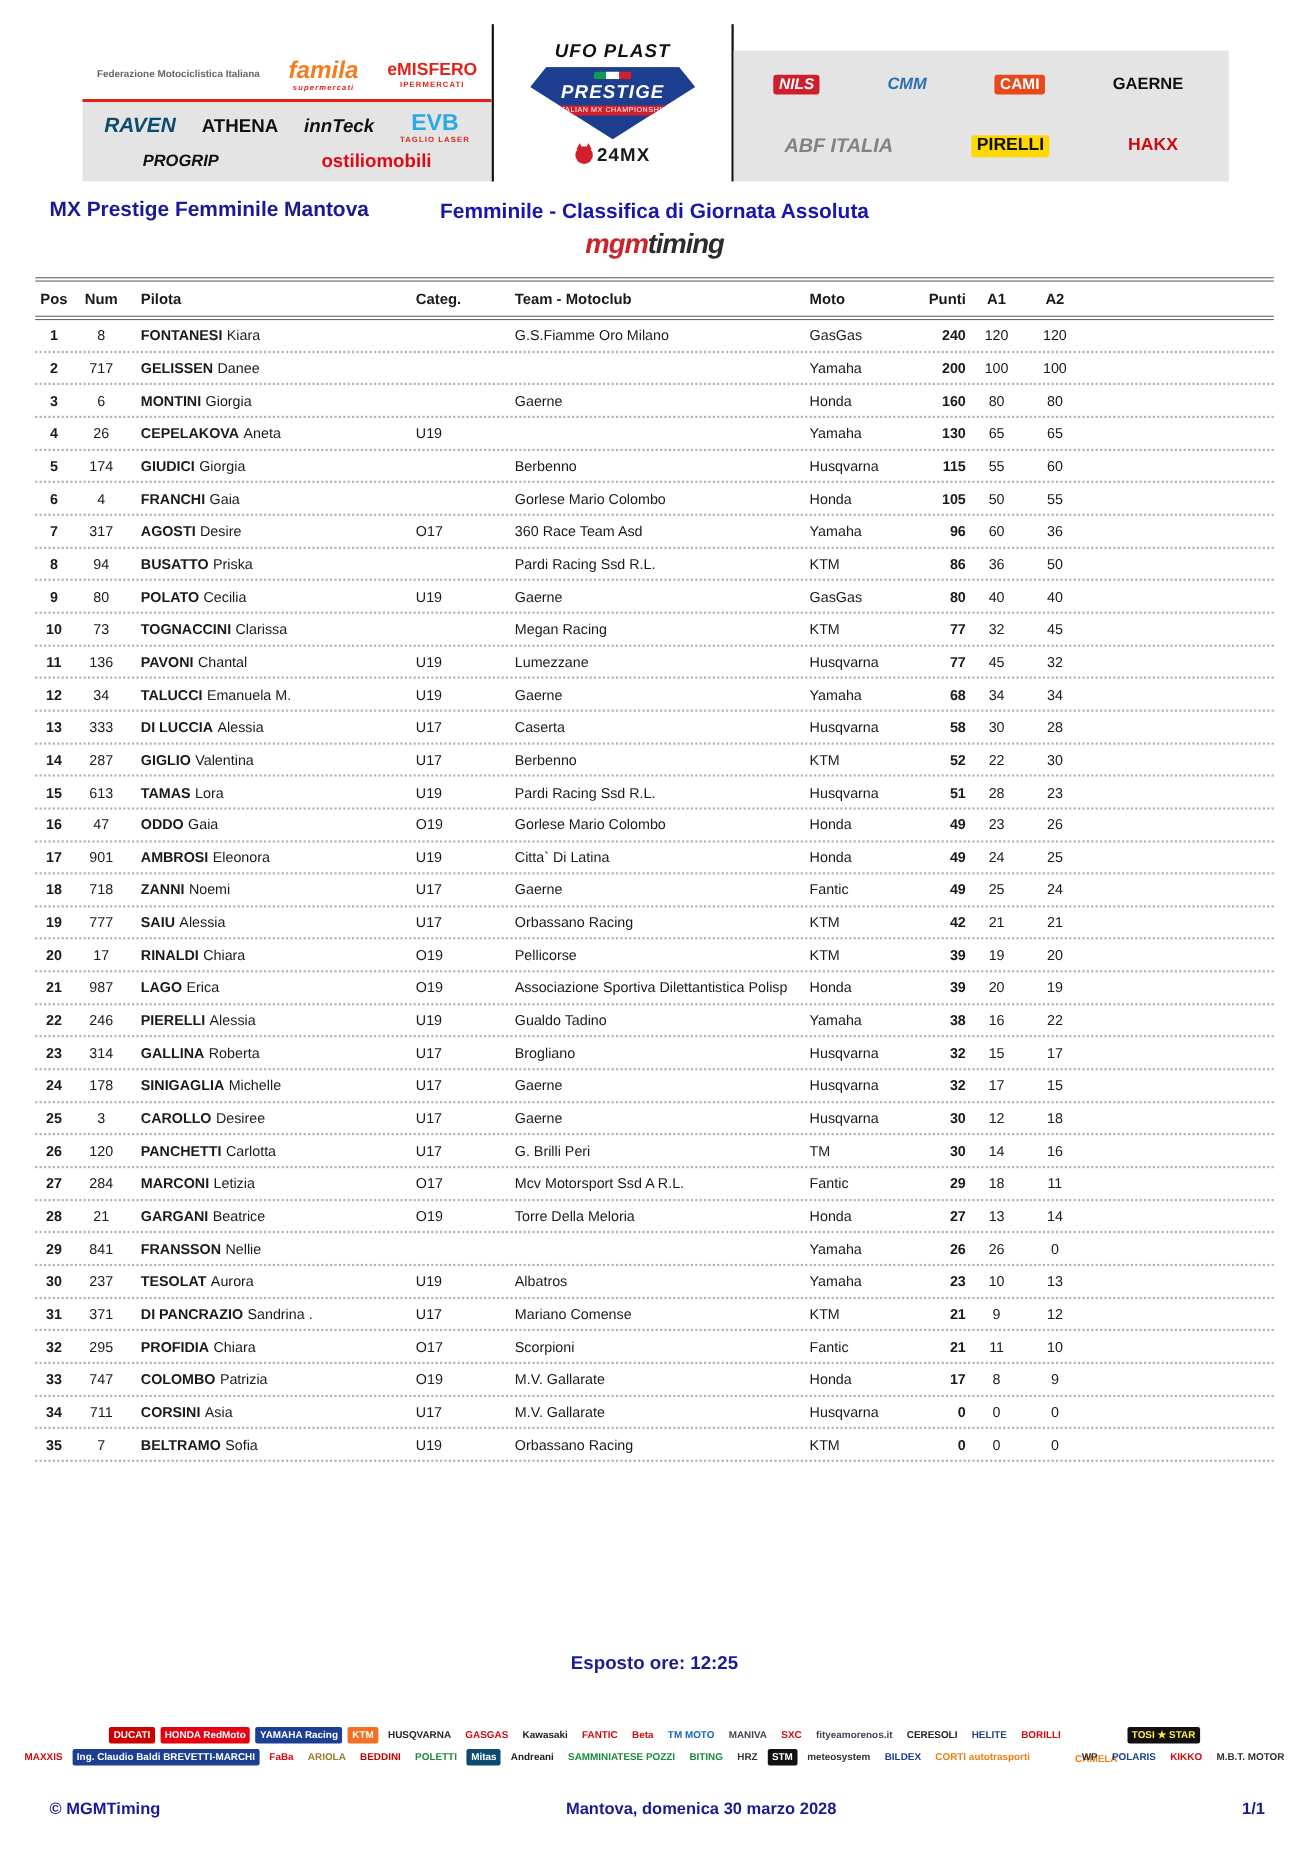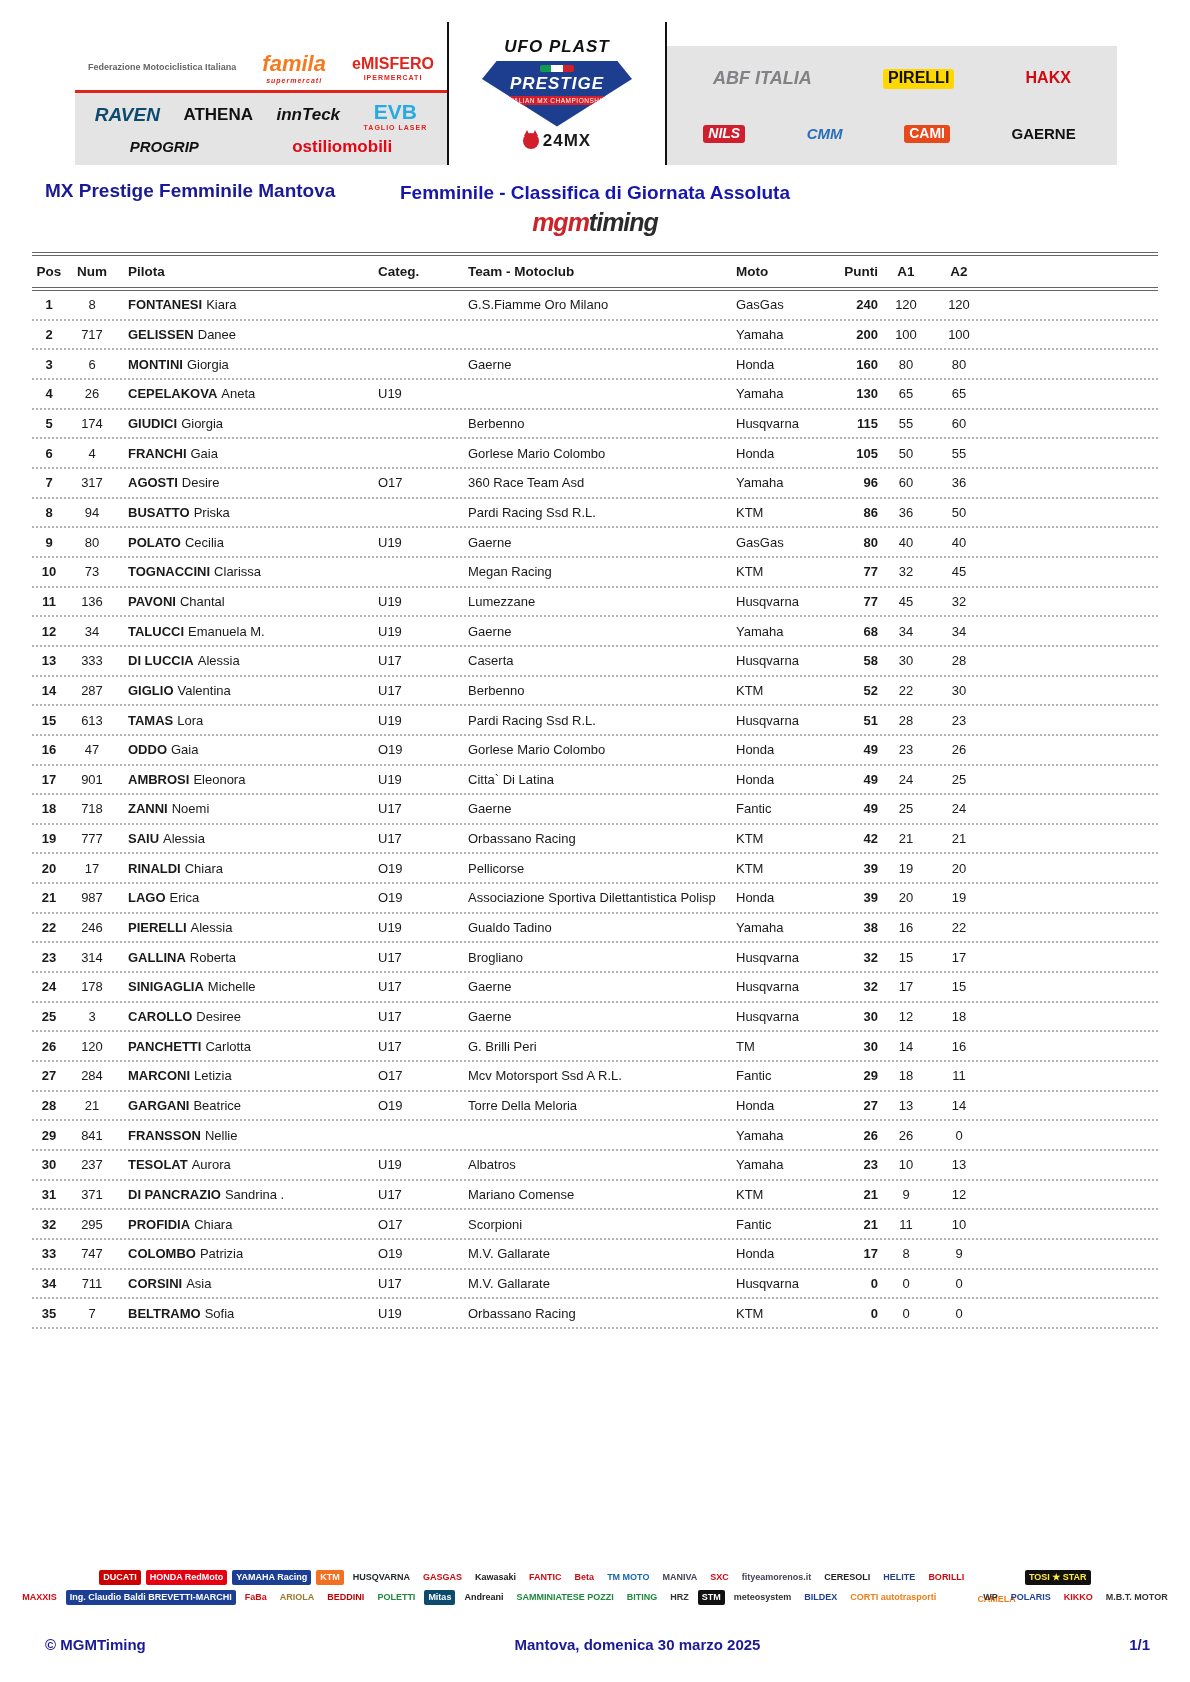--- a/index.html
+++ b/index.html
@@ -148,54 +148,54 @@
       <div class="mx24">
         <span class="devil"></span>
         <span>24MX</span>
       </div>
     </div>
 
     <div class="hside right">
       <div class="hgray">
         <div style="width:100%;display:flex;justify-content:space-around;align-items:center;">
 
+            <span class="logo" style="color: rgb(255, 255, 255); background: rgb(207, 31, 46); font-size: 14px; font-style: italic;">
+              <span>NILS</span>
+              <span class="sub"></span>
+            </span>
+
+            <span class="logo" style="color: rgb(42, 111, 184); font-size: 15px; font-style: italic;">
+              <span>CMM</span>
+              <span class="sub"></span>
+            </span>
+
+            <span class="logo" style="color: rgb(255, 255, 255); background: rgb(232, 73, 27); font-size: 14px;">
+              <span>CAMI</span>
+              <span class="sub"></span>
+            </span>
+
+            <span class="logo" style="color: rgb(17, 17, 17); font-size: 15px;">
+              <span>GAERNE</span>
+              <span class="sub"></span>
+            </span>
+          </div>
+        <div style="width:100%;display:flex;justify-content:space-around;align-items:center;">
+
             <span class="logo" style="color: rgb(128, 130, 133); font-size: 18px; font-style: italic;">
               <span>ABF ITALIA</span>
               <span class="sub"></span>
             </span>
 
             <span class="logo" style="color: rgb(17, 17, 17); background: rgb(255, 216, 0); font-size: 16px;">
               <span>PIRELLI</span>
               <span class="sub"></span>
             </span>
 
             <span class="logo" style="color: rgb(209, 10, 17); font-size: 16px;">
               <span>HAKX</span>
-              <span class="sub"></span>
-            </span>
-          </div>
-        <div style="width:100%;display:flex;justify-content:space-around;align-items:center;">
-
-            <span class="logo" style="color: rgb(255, 255, 255); background: rgb(207, 31, 46); font-size: 14px; font-style: italic;">
-              <span>NILS</span>
-              <span class="sub"></span>
-            </span>
-
-            <span class="logo" style="color: rgb(42, 111, 184); font-size: 15px; font-style: italic;">
-              <span>CMM</span>
-              <span class="sub"></span>
-            </span>
-
-            <span class="logo" style="color: rgb(255, 255, 255); background: rgb(232, 73, 27); font-size: 14px;">
-              <span>CAMI</span>
-              <span class="sub"></span>
-            </span>
-
-            <span class="logo" style="color: rgb(17, 17, 17); font-size: 15px;">
-              <span>GAERNE</span>
               <span class="sub"></span>
             </span>
           </div>
       </div>
     </div>
   </div>
 
   <div class="title-left">MX Prestige Femminile Mantova</div>
   <div class="title-center">Femminile - Classifica di Giornata Assoluta</div>
   <div class="mgm">
@@ -631,20 +631,21 @@
           <span class="cell c-categ">U19</span>
           <span class="cell c-team">Orbassano Racing</span>
           <span class="cell c-moto">KTM</span>
           <span class="cell c-punti">0</span>
           <span class="cell c-a1">0</span>
           <span class="cell c-a2">0</span>
         </div>
       </div>
   </div>
 
+  <div class="esposto">Esposto ore: 12:25</div>
 
   <div class="sprow r1">
 
       <span class="chip" style="color: rgb(255, 255, 255); background: rgb(204, 0, 0);">DUCATI</span>
 
       <span class="chip" style="color: rgb(255, 255, 255); background: rgb(230, 0, 18);">HONDA RedMoto</span>
 
       <span class="chip" style="color: rgb(255, 255, 255); background: rgb(28, 63, 148);">YAMAHA Racing</span>
 
       <span class="chip" style="color: rgb(255, 255, 255); background: rgb(243, 111, 33);">KTM</span>
@@ -713,17 +714,17 @@
 
       <span class="chip" style="color: rgb(28, 63, 148);">POLARIS</span>
 
       <span class="chip" style="color: rgb(209, 10, 17);">KIKKO</span>
 
       <span class="chip" style="color: rgb(51, 51, 51);">M.B.T. MOTOR</span>
     </div>
 
   <div class="footline">
     <span>© MGMTiming</span>
-    <span>Mantova, domenica 30 marzo 2025</span>
+    <span>Mantova, domenica 30 marzo 2028</span>
     <span>1/1</span>
   </div>
 
 </div>
 
 </body></html>

